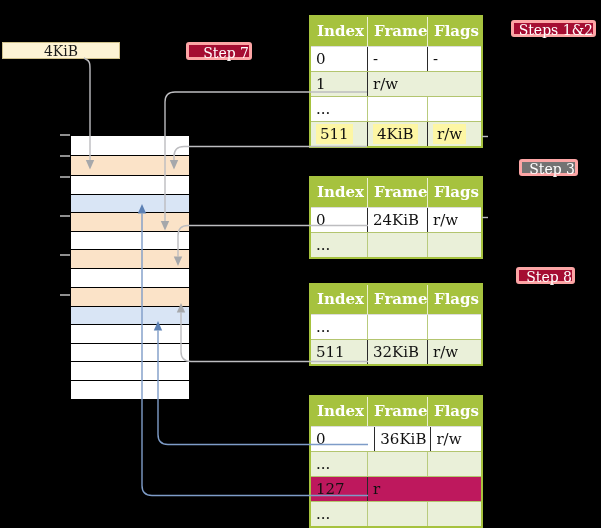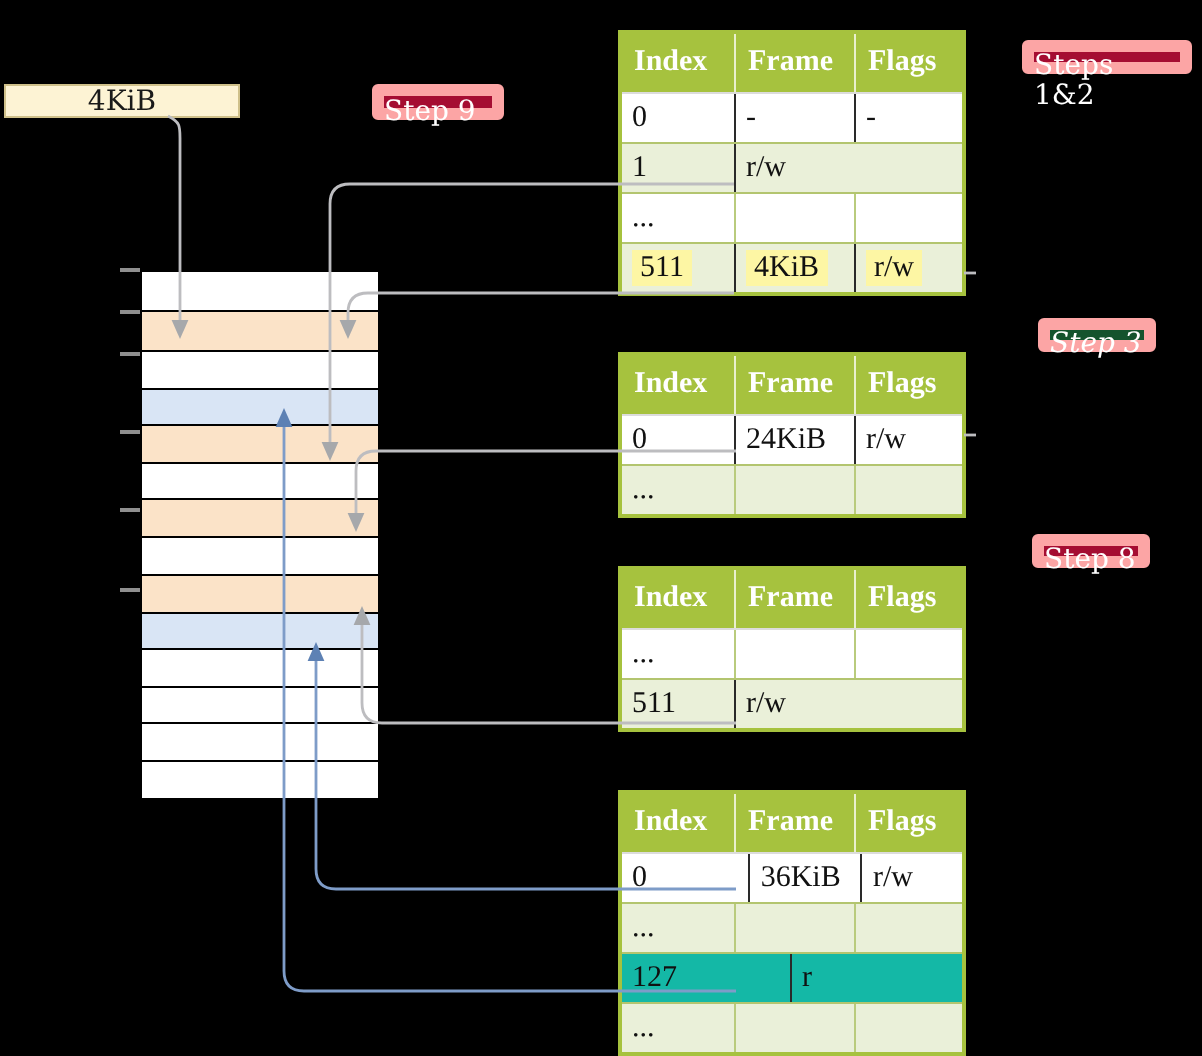--- a/index.html
+++ b/index.html
@@ -1,45 +1,45 @@
 <!DOCTYPE html>
 <html><head>
 <meta charset="utf-8">
 <style>
   html,body{margin:0;padding:0;background:#000;}
   #scene{position:relative;width:601px;height:528px;background:#000;overflow:hidden;
          font-family:"DejaVu Serif", "Liberation Serif", serif;}
   .abs{position:absolute;}
   #frame-label{left:2px;top:42px;width:118px;height:17px;border:1px solid #cfc08a;
                text-align:center;font-size:14px;line-height:16px;color:#1a1a1a;box-sizing:border-box;}
-  .badge{color:#fff;font-size:14px;text-align:left;border-radius:3px;box-sizing:border-box;
-         border:6px solid #fca5a5;line-height:15px;}
+  .badge{color:#fff;font-size:14px;text-align:right;border-radius:3px;box-sizing:border-box;
+         border:3px solid #fca5a5;line-height:15px;}
   #badge-step0{left:186px;top:42px;width:66px;height:18px;line-height:16px;}
   #badge-steps12{left:511px;top:20px;width:85px;height:17px;}
   #badge-step3{left:519px;top:159px;width:59px;height:17px;}
   #badge-step4{left:516px;top:267px;width:59px;height:17px;}
   #mem-col{left:70px;top:135px;width:120px;border:1px solid #000;box-sizing:border-box;}
   .mem-row{width:100%;box-sizing:border-box;}
   .tick{height:2px;width:10px;left:60px;background:#8f8f8f;}
   .ptable{border:2px solid; background:#fff;}
   .trow{display:flex;}
-  .tcell{box-sizing:border-box;padding-left:5px;overflow:hidden;white-space:nowrap;font-family:Liberation Serif, serif;}
+  .tcell{box-sizing:border-box;padding-left:5px;overflow:hidden;white-space:nowrap;}
   .thead .tcell{font-weight:bold;color:#fff;font-size:15px;line-height:29px;padding-left:6px;}
   .tdata .tcell{font-size:15px;color:#111;line-height:24px;}
   .hl{padding:1px 4px;}
   svg{pointer-events:none;}
 </style>
 </head>
 <body>
 
 <div id="scene">
   <div id="frame-label" class="abs" style="background: rgb(253, 243, 212);">4KiB</div>
-  <div id="badge-step0" class="abs badge" style="background: rgb(165, 13, 50);">Step 9</div>
+  <div id="badge-step0" class="abs badge" style="background: rgb(165, 13, 50);">Step 7</div>
   <div id="badge-steps12" class="abs badge" style="background: rgb(165, 13, 50);">Steps 1&amp;2</div>
-  <div id="badge-step3" class="abs badge" style="background: #14532d; font-style: italic;">Step 3</div>
+  <div id="badge-step3" class="abs badge" style="background: #737373;">Step 3</div>
   <div id="badge-step4" class="abs badge" style="background: rgb(165, 13, 50);">Step 8</div>
   <div id="mem-col" class="abs" style="height: 278px;">
       <div class="mem-row" style="height: 20px; border-bottom: 1px solid rgb(0, 0, 0); background: rgb(255, 255, 255);"></div>
       <div class="mem-row" style="height: 20px; border-bottom: 1px solid rgb(0, 0, 0); background: rgb(251, 227, 200);"></div>
       <div class="mem-row" style="height: 19px; border-bottom: 1px solid rgb(0, 0, 0); background: rgb(255, 255, 255);"></div>
       <div class="mem-row" style="height: 18px; border-bottom: 1px solid rgb(0, 0, 0); background: rgb(217, 229, 245);"></div>
       <div class="mem-row" style="height: 19px; border-bottom: 1px solid rgb(0, 0, 0); background: rgb(251, 227, 200);"></div>
       <div class="mem-row" style="height: 18px; border-bottom: 1px solid rgb(0, 0, 0); background: rgb(255, 255, 255);"></div>
       <div class="mem-row" style="height: 19px; border-bottom: 1px solid rgb(0, 0, 0); background: rgb(251, 227, 200);"></div>
       <div class="mem-row" style="height: 19px; border-bottom: 1px solid rgb(0, 0, 0); background: rgb(255, 255, 255);"></div>
@@ -105,40 +105,41 @@
         <div class="tcell" style="width: 60px; border-left: 1.5px solid rgb(233, 240, 204);">Frame</div>
         <div class="tcell" style="width: 54px; border-left: 1.5px solid rgb(233, 240, 204);">Flags</div>
       </div>
       <div class="trow tdata" style="height: 25px; background: rgb(255, 255, 255); border-top: 1px solid rgb(220, 220, 220); box-sizing: border-box;">
         <div class="tcell" style="width: 56px;">...</div>
         <div class="tcell" style="width: 60px; border-left: 1px solid rgb(185, 203, 125);"></div>
         <div class="tcell" style="width: 54px; border-left: 1px solid rgb(185, 203, 125);"></div>
       </div>
       <div class="trow tdata" style="height: 25px; background: rgb(234, 240, 217); border-top: 1px solid rgb(179, 197, 111); box-sizing: border-box;">
         <div class="tcell" style="width: 56px;">511</div>
+        <div class="tcell" style="width: 60px; border-left: 1px solid rgb(42, 42, 42);">32KiB</div>
         <div class="tcell" style="width: 54px; border-left: 1px solid rgb(42, 42, 42);">r/w</div>
       </div>
     </div>
     <div class="abs ptable" style="left: 309px; top: 395px; width: 170px; border-color: rgb(166, 194, 62);">
       <div class="trow thead" style="background: rgb(166, 194, 62); height: 29px;">
         <div class="tcell" style="width: 56px;">Index</div>
         <div class="tcell" style="width: 60px; border-left: 1.5px solid rgb(233, 240, 204);">Frame</div>
         <div class="tcell" style="width: 54px; border-left: 1.5px solid rgb(233, 240, 204);">Flags</div>
       </div>
       <div class="trow tdata" style="height: 25px; background: rgb(255, 255, 255); border-top: 1px solid rgb(220, 220, 220); box-sizing: border-box;">
         <div class="tcell" style="width: 56px;">0</div>
         <div class="tcell" style="width: 60px; border-left: 1px solid rgb(42, 42, 42); margin-left: 11px;">36KiB</div>
         <div class="tcell" style="width: 54px; border-left: 1px solid rgb(42, 42, 42);">r/w</div>
       </div>
       <div class="trow tdata" style="height: 25px; background: rgb(234, 240, 217); border-top: 1px solid rgb(179, 197, 111); box-sizing: border-box;">
         <div class="tcell" style="width: 56px;">...</div>
         <div class="tcell" style="width: 60px; border-left: 1px solid rgb(185, 203, 125);"></div>
         <div class="tcell" style="width: 54px; border-left: 1px solid rgb(185, 203, 125);"></div>
       </div>
-      <div class="trow tdata" style="height: 25px; background: #14b8a6; border-top: 1px solid rgb(179, 197, 111); box-sizing: border-box; gap: 28px;">
+      <div class="trow tdata" style="height: 25px; background: #be185d; border-top: 1px solid rgb(179, 197, 111); box-sizing: border-box;">
         <div class="tcell" style="width: 56px;">127</div>
         <div class="tcell" style="width: 54px; border-left: 1px solid rgb(42, 42, 42);">r</div>
       </div>
       <div class="trow tdata" style="height: 25px; background: rgb(234, 240, 217); border-top: 1px solid rgb(179, 197, 111); box-sizing: border-box;">
         <div class="tcell" style="width: 56px;">...</div>
         <div class="tcell" style="width: 60px; border-left: 1px solid rgb(185, 203, 125);"></div>
         <div class="tcell" style="width: 54px; border-left: 1px solid rgb(185, 203, 125);"></div>
       </div>
     </div>
     <svg width="601" height="528" class="abs" style="left: 0px; top: 0px;">

